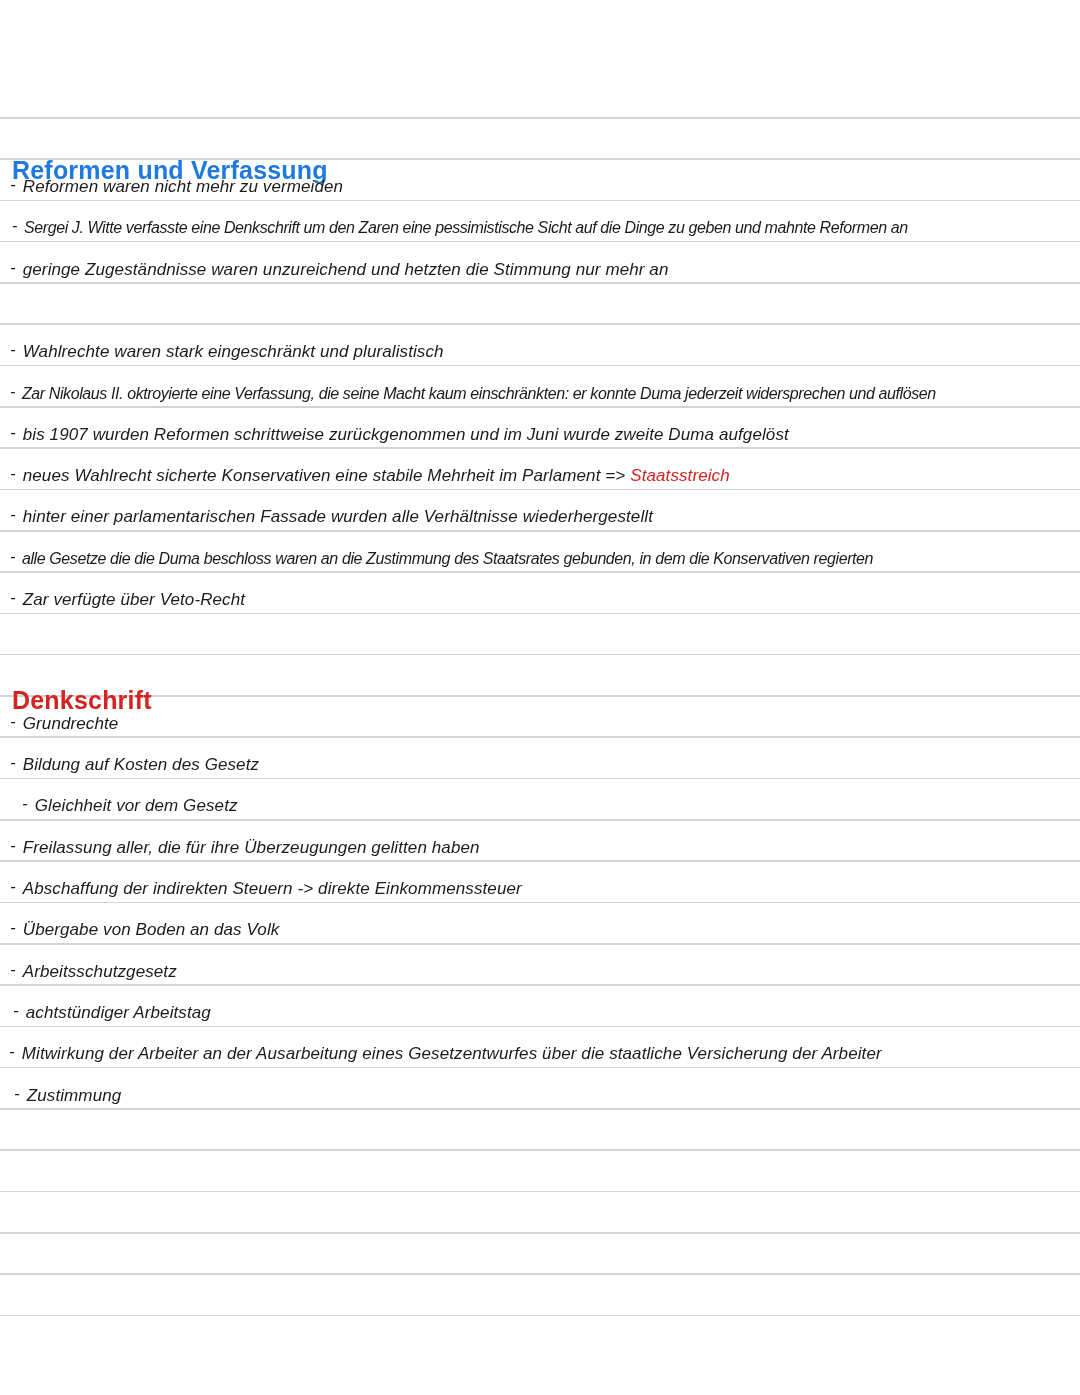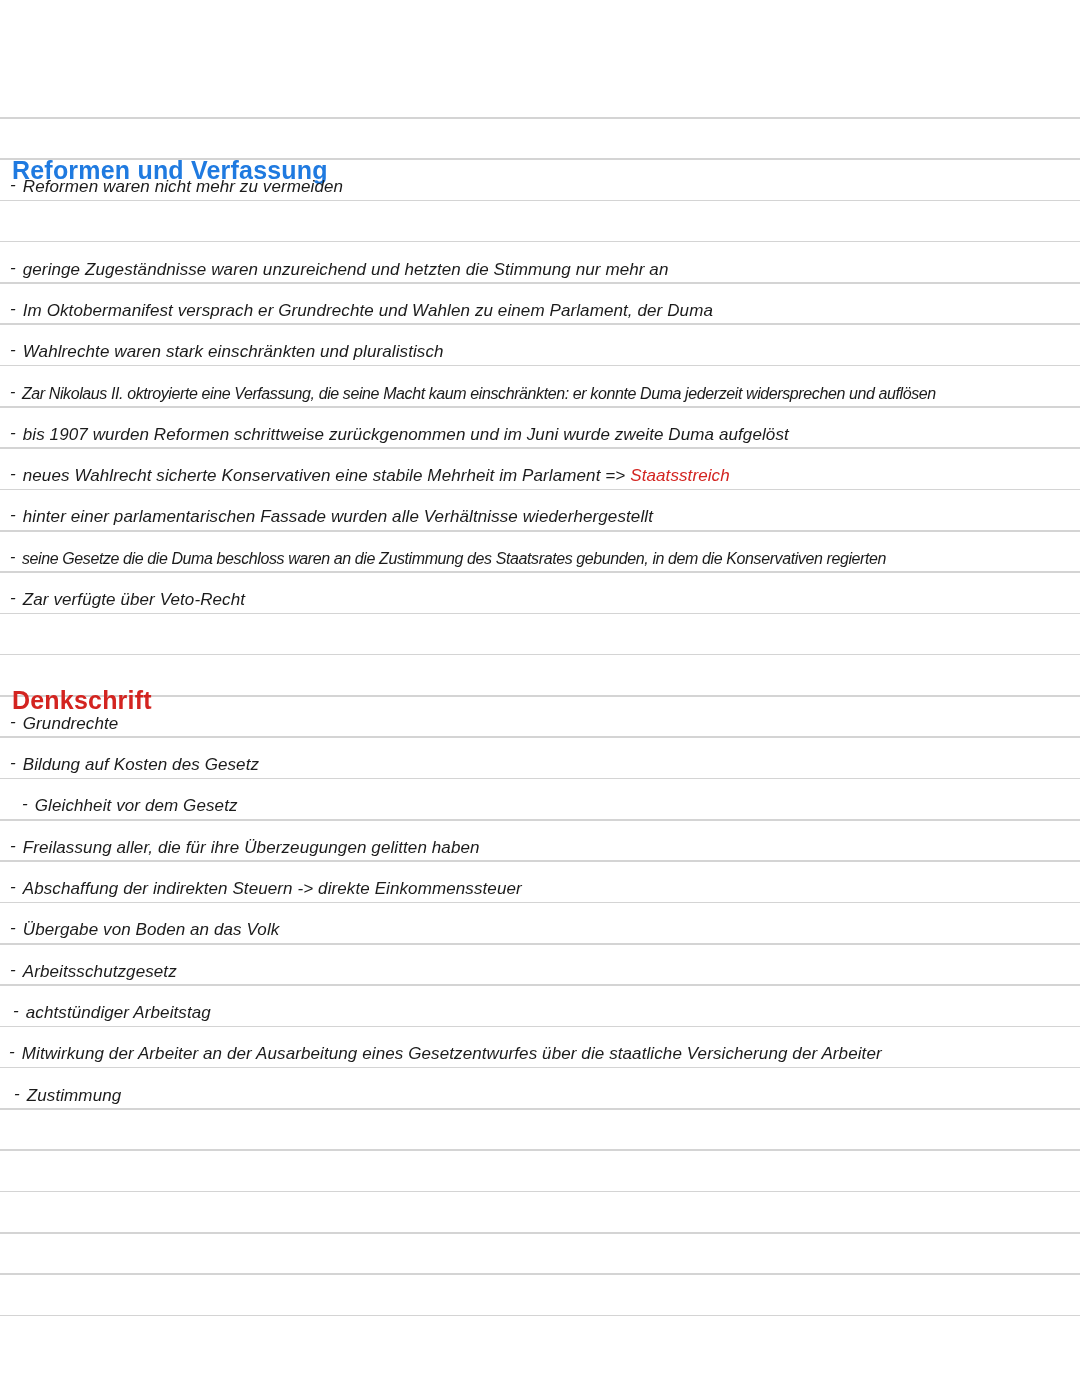--- a/index.html
+++ b/index.html
@@ -59,52 +59,52 @@
 <div class="page">
 
   <div class="ruled-lines"></div>
 
   <h1 class="title title-blue">Reformen und Verfassung</h1>
 
   <div class="hw" style="top:176px">
     <span class="dash">-</span><span>Reformen waren nicht mehr zu vermeiden</span>
   </div>
 
+  <div class="hw tight" style="top:217px; left:12px">
+    <span class="dash">-</span><span>Sergei J. Witte verfasste eine Denkschrift um den Zaren eine pessimistische Sicht auf die Dinge zu geben und mahnte Reformen an</span>
+  </div>
 
   <div class="hw" style="top:259px">
     <span class="dash">-</span><span>geringe Zugeständnisse waren unzureichend und hetzten die Stimmung nur mehr an</span>
   </div>
 
-  <div class="hw" style="top:300px">
-    <span class="dash">-</span><span>Im Oktobermanifest versprach er Grundrechte und Wahlen zu einem Parlament, der Duma</span>
-  </div>
 
   <div class="hw" style="top:341px">
-    <span class="dash">-</span><span>Wahlrechte waren stark einschränkten und pluralistisch</span>
+    <span class="dash">-</span><span>Wahlrechte waren stark eingeschränkt und pluralistisch</span>
   </div>
 
   <div class="hw tight" style="top:383px">
     <span class="dash">-</span><span>Zar Nikolaus II. oktroyierte eine Verfassung, die seine Macht kaum einschränkten: er konnte Duma jederzeit widersprechen und auflösen</span>
   </div>
 
   <div class="hw" style="top:424px">
     <span class="dash">-</span><span>bis 1907 wurden Reformen schrittweise zurückgenommen und im Juni wurde zweite Duma aufgelöst</span>
   </div>
 
   <div class="hw" style="top:506px">
     <span class="dash">-</span><span>hinter einer parlamentarischen Fassade wurden alle Verhältnisse wiederhergestellt</span>
   </div>
 
   <div class="hw" style="top:465px">
     <span class="dash">-</span><span>neues Wahlrecht sicherte Konservativen eine stabile Mehrheit im Parlament =&gt;</span>
     <span class="red-txt">Staatsstreich</span>
   </div>
 
   <div class="hw tight" style="top:548px">
-    <span class="dash">-</span><span>seine Gesetze die die Duma beschloss waren an die Zustimmung des Staatsrates gebunden, in dem die Konservativen regierten</span>
+    <span class="dash">-</span><span>alle Gesetze die die Duma beschloss waren an die Zustimmung des Staatsrates gebunden, in dem die Konservativen regierten</span>
   </div>
 
   <div class="hw" style="top:589px">
     <span class="dash">-</span><span>Zar verfügte über Veto-Recht</span>
   </div>
 
   <h1 class="title title-red">Denkschrift</h1>
 
   <div class="hw" style="top:713px">
     <span class="dash">-</span><span>Grundrechte</span>

